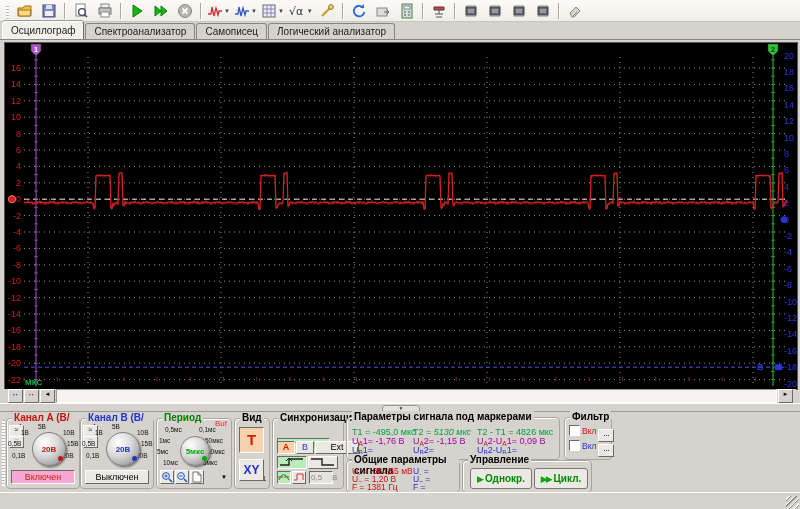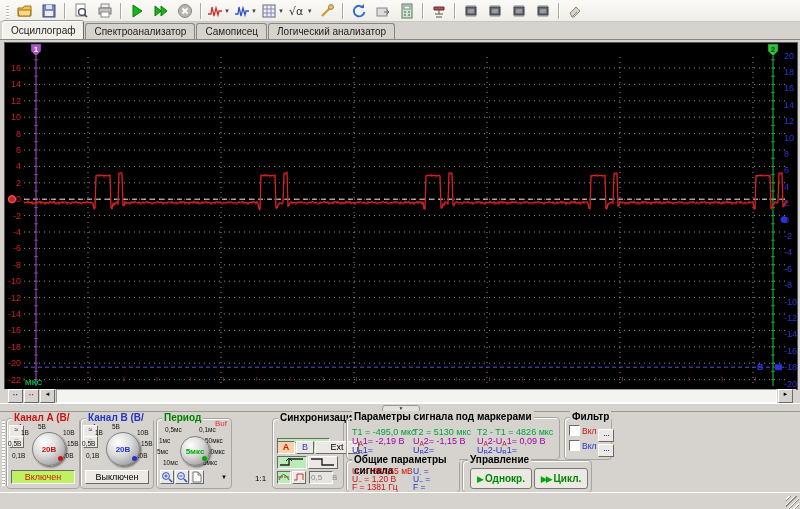--- a/index.html
+++ b/index.html
@@ -55,21 +55,21 @@
         background:radial-gradient(circle at 35% 30%,#ffffff,#d8d8d8 45%,#9a9a9a 85%,#7d7d7d);
         box-shadow:1.5px 1.5px 2px rgba(0,0,0,.45);}
   .knob .kv{position:absolute;left:0;top:0;right:0;bottom:0;display:flex;align-items:center;
         justify-content:center;font-size:8px;font-weight:bold;}
   .knob .ptr{position:absolute;width:5px;height:5px;border-radius:50%;right:2px;bottom:4px;}
   .klabel{position:absolute;font-size:6.5px;color:#111;white-space:nowrap;}
   .coup{position:absolute;width:13px;height:10px;background:#ece9e4;border:1px solid;
         border-color:#fff #6a6a66 #6a6a66 #fff;font-size:7px;line-height:8px;text-align:center;}
   .coup.dis{color:#999;}
   .pow{position:absolute;left:4px;top:51px;width:64px;height:14px;font-size:9px;line-height:12px;}
-  .pow.on{background:#bef264;color:#cc2200;border-color:#6a6a66 #fff #fff #6a6a66;}
+  .pow.on{background:#f9a8d4;color:#cc2200;border-color:#6a6a66 #fff #fff #6a6a66;}
   .prow{position:absolute;font-size:9px;white-space:nowrap;}
   .sub{font-size:6.5px;vertical-align:-2px;}
   .grn{background:#b9ecb9;color:#006600;border-color:#6a6a66 #fff #fff #6a6a66;}
   .pch{background:#f6d3ae;color:#cc2200;border-color:#6a6a66 #fff #fff #6a6a66;}
   .playbtn{position:absolute;height:19px;background:#ece9e4;border:1px solid #7a7a74;border-radius:3px;
         font-size:10px;font-weight:bold;color:#008800;display:flex;align-items:center;justify-content:center;}
   .ptri{color:#00aa00;font-size:9px;margin-right:3px;letter-spacing:-2px;}
   .chk{width:9px;height:9px;background:#fff;border:1px solid;border-color:#6a6a66 #fff #fff #6a6a66;display:inline-block;}
   .dots{display:inline-block;width:14px;height:11px;background:#ece9e4;border:1px solid;
         border-color:#fff #6a6a66 #6a6a66 #fff;font-size:7px;line-height:8px;text-align:center;color:#2233cc;font-weight:bold;}
@@ -518,20 +518,25 @@
       <div class="btn" style="position:absolute;left:33px;top:51px;width:14px;height:14px;padding:0;">
         <svg width="12" height="12" viewBox="0 0 12 12">
             <path d="M2 1h5l3 3v7H2z" fill="#fff" stroke="#777"></path>
             <path d="M7 1v3h3" fill="none" stroke="#777"></path>
           </svg>
       </div>
       <span style="position:absolute;left:50px;top:55px;font-size:8px;margin-left:48px;">1:1</span>
       <span style="position:absolute;left:64px;top:55px;font-size:6px;">▼</span>
     </div>
 
+    <div class="group" style="left:234px;top:6px;width:34px;height:69px;">
+      <span class="gtitle">Вид</span>
+      <div class="btn pch" style="position:absolute;left:4px;top:8px;width:25px;height:26px;font-size:15px;font-weight:bold;line-height:24px;">T</div>
+      <div class="btn" style="position:absolute;left:4px;top:40px;width:25px;height:22px;font-size:12px;font-weight:bold;line-height:20px;color:#2233cc;">XY</div>
+    </div>
 
     <div class="group" style="left:272px;top:6px;width:70px;height:69px;">
       <span class="gtitle">Синхронизация</span>
       <div class="btn grn sunk" style="position:absolute;left:4px;top:19px;width:53px;height:13px;line-height:11px;">Включена</div>
       <div class="btn pch sunk" style="position:absolute;left:4px;top:22px;width:18px;height:13px;line-height:11px;font-weight:bold;">A</div>
       <div class="btn" style="position:absolute;left:23px;top:22px;width:18px;height:13px;line-height:11px;color:#2233cc;">B</div>
       <div class="btn" style="position:absolute;left:42px;top:22px;width:44px;height:13px;line-height:11px;">Ext</div>
       <div class="btn grn sunk" style="position:absolute;left:4px;top:37px;width:30px;height:13px;padding:0;">
         <svg width="26" height="10" viewBox="0 0 26 10">
             <polyline points="1,8 10,8 10,2 24,2" fill="none" stroke="#222" stroke-width="1.4"></polyline>
@@ -555,23 +560,23 @@
           </svg>
       </div>
       <input style="position: absolute; left: 36px; top: 52px; width: 20px; height: 11px; font-size: 8px; border-width: 1px; border-style: solid; border-image: initial; border-color: rgb(106, 106, 102) rgb(255, 255, 255) rgb(255, 255, 255) rgb(106, 106, 102); background: rgb(230, 228, 222); color: rgb(136, 136, 136); padding: 0px 1px;" disabled="" value="0,5">
       <span style="position:absolute;left:59px;top:54px;font-size:8px;color:#888;">В</span>
     </div>
 
     <div class="group" style="left:346px;top:5px;width:212px;height:41px;">
       <span class="gtitle">Параметры сигнала под маркерами</span>
       <div id="mparams" style="position:absolute;left:0;top:0;width:100%;height:100%;">
           <div class="prow" style="left: 5px; top: 9px;"><span style="color: rgb(0, 160, 64);">T1 = </span><span style="color: rgb(0, 160, 64);">-495,0 мкс</span></div>
-          <div class="prow" style="left: 66px; top: 9px;"><span style="color: rgb(0, 160, 64);">T2 = </span><span style="color: rgb(0, 160, 64);">5130 мкс</span></div>
+          <div class="prow" style="left: 66px; top: 9px;"><span style="color: rgb(0, 160, 64);">T2 = </span><span style="color: rgb(0, 160, 64); font-style: italic;">5130 мкс</span></div>
           <div class="prow" style="left: 130px; top: 9px;"><span style="color: rgb(0, 160, 64);">T2 - T1 = </span><span style="color: rgb(0, 160, 64);">4826 мкс</span></div>
-          <div class="prow" style="left: 5px; top: 18px;"><span style="color: rgb(160, 0, 160);">U</span><span class="sub" style="color: rgb(204, 17, 17);">A</span><span style="color: rgb(160, 0, 160);">1= </span><span style="color: rgb(160, 0, 160);">-2,19 В</span></div>
+          <div class="prow" style="left: 5px; top: 18px;"><span style="color: rgb(160, 0, 160);">U</span><span class="sub" style="color: rgb(204, 17, 17);">A</span><span style="color: rgb(160, 0, 160);">1= </span><span style="color: rgb(160, 0, 160);">-1,76 В</span></div>
           <div class="prow" style="left: 66px; top: 18px;"><span style="color: rgb(160, 0, 160);">U</span><span class="sub" style="color: rgb(204, 17, 17);">A</span><span style="color: rgb(160, 0, 160);">2= </span><span style="color: rgb(160, 0, 160);">-1,15 В</span></div>
           <div class="prow" style="left: 130px; top: 18px;"><span style="color: rgb(160, 0, 160);">U</span><span class="sub" style="color: rgb(204, 17, 17);">A</span><span style="color: rgb(160, 0, 160);">2-U</span><span class="sub" style="color: rgb(204, 17, 17);">A</span><span style="color: rgb(160, 0, 160);">1= </span><span style="color: rgb(160, 0, 160);">0,09 В</span></div>
           <div class="prow" style="left: 5px; top: 27px;"><span style="color: rgb(34, 51, 204);">U</span><span class="sub" style="color: rgb(34, 51, 204);">B</span><span style="color: rgb(34, 51, 204);">1=</span></div>
           <div class="prow" style="left: 66px; top: 27px;"><span style="color: rgb(34, 51, 204);">U</span><span class="sub" style="color: rgb(34, 51, 204);">B</span><span style="color: rgb(34, 51, 204);">2=</span></div>
           <div class="prow" style="left: 130px; top: 27px;"><span style="color: rgb(34, 51, 204);">U</span><span class="sub" style="color: rgb(34, 51, 204);">B</span><span style="color: rgb(34, 51, 204);">2-U</span><span class="sub" style="color: rgb(34, 51, 204);">B</span><span style="color: rgb(34, 51, 204);">1=</span></div>
         </div>
     </div>
 
     <div class="group" style="left:564px;top:5px;width:46px;height:41px;">
       <span class="gtitle">Фильтр</span>

